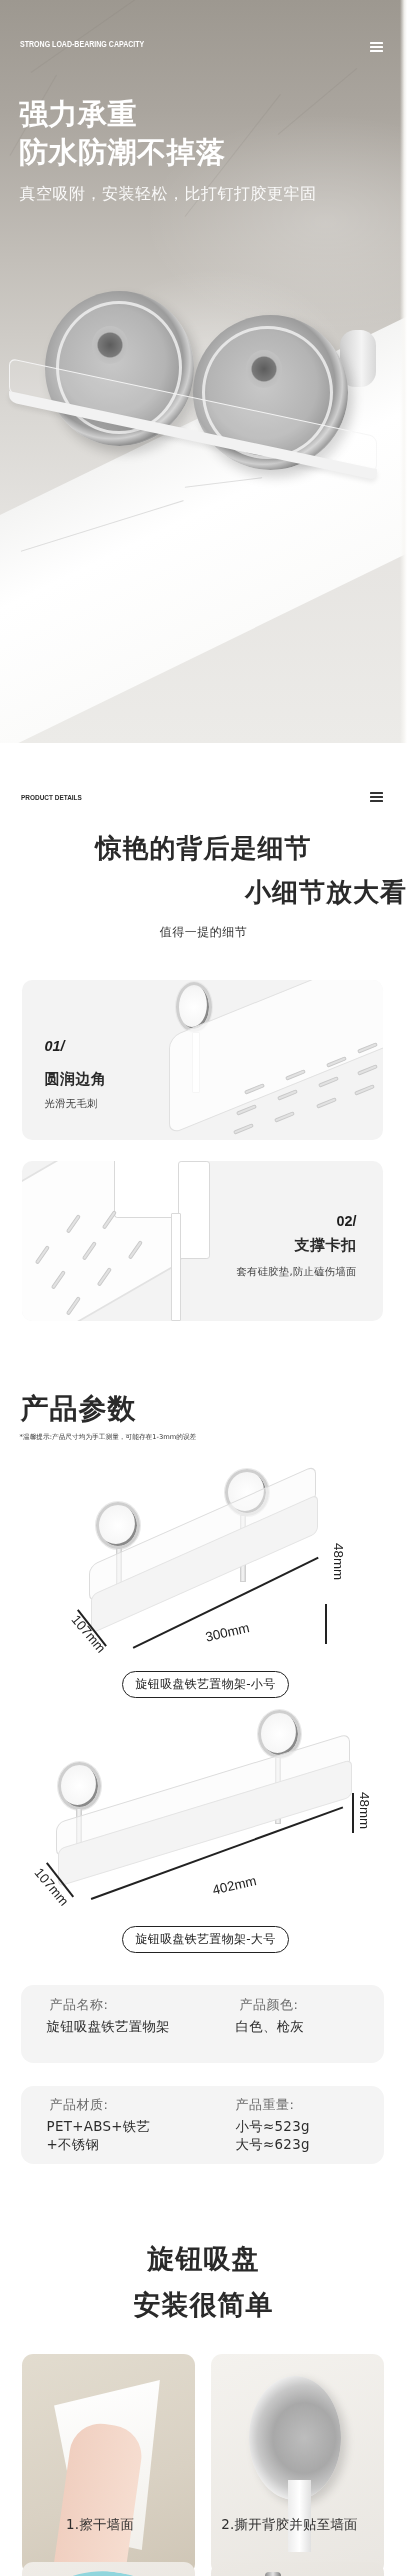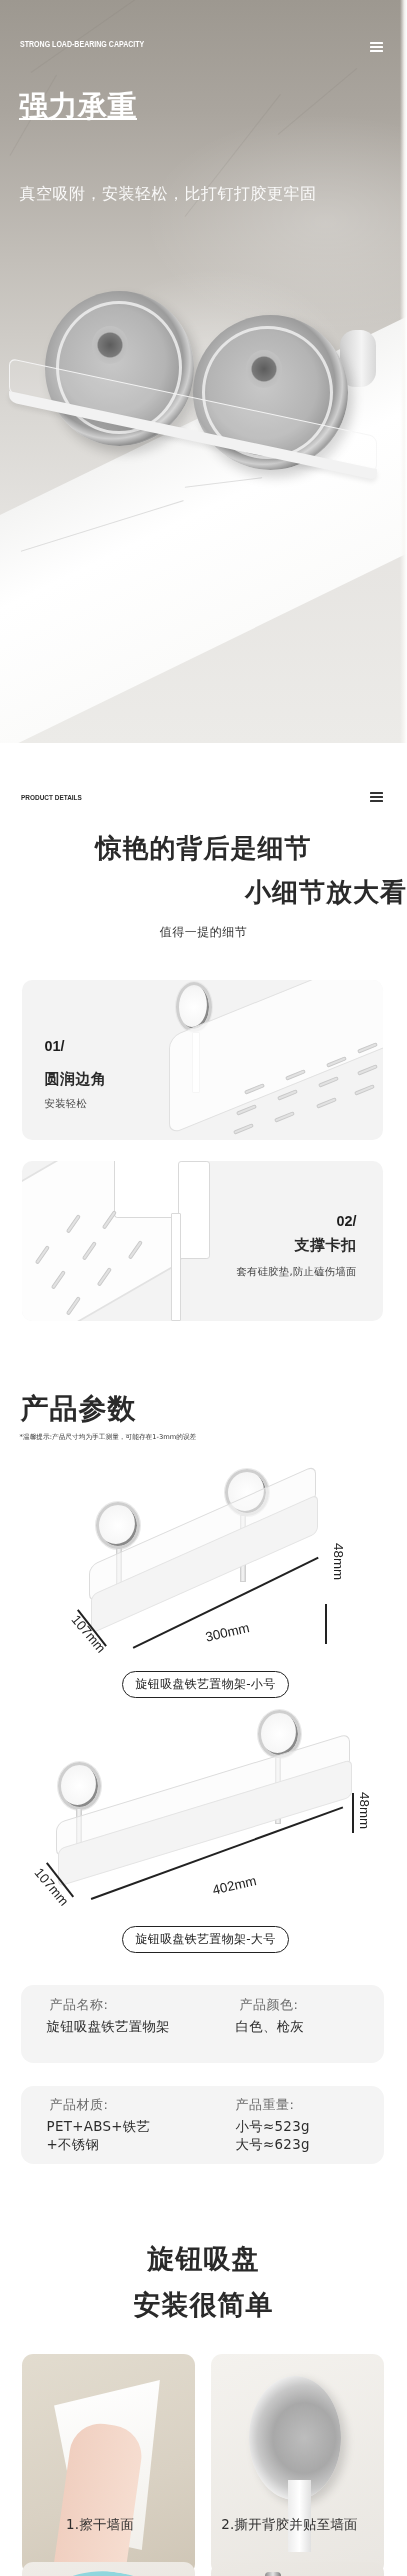--- a/index.html
+++ b/index.html
@@ -15,21 +15,21 @@
   .hero .vein { position: absolute; background: rgba(120,115,108,0.15); height: 1px; transform-origin: left center; }
   .hero-right-edge { position: absolute; right: 0; top: 0; width: 7.2px; height: 743px;
     background: linear-gradient(90deg, rgba(255,255,255,0) 0%, rgba(248,247,244,0.9) 60%, #ffffff 100%); }
   .hero-eyebrow { position: absolute; left: 20px; top: 40px; font-size: 8.2px; font-weight: bold; color: #ffffff; letter-spacing: 0px; font-family: "Liberation Sans", sans-serif; transform: scaleX(0.86); transform-origin: left; }
   .menu-icon { position: absolute; width: 13.4px; height: 10.3px; cursor: pointer; }
   .menu-icon span { position: absolute; left: 0; width: 13.4px; height: 1.5px; border-radius: 0.5px; }
   .menu-icon span:nth-child(1) { top: 0; } .menu-icon span:nth-child(2) { top: 4.1px; } .menu-icon span:nth-child(3) { top: 8.2px; }
   .hero .menu-icon { left: 370px; top: 42px; }
   .hero .menu-icon span { background: #ffffff; }
   .hero-title { position: absolute; left: 19px; font-size: 29px; font-weight: bold; color: #ffffff; line-height: 1; letter-spacing: 0.5px; }
-  .hero-title.l1 { top: 92px; text-decoration: underline; } .hero-title.l2 { top: 138px; }
+  .hero-title.l1 { top: 100px; } .hero-title.l2 { top: 138px; }
   .hero-sub { position: absolute; left: 19.6px; top: 184px; font-size: 16px; color: rgba(255,255,255,0.92); letter-spacing: 0.5px; }
 
   
   .shelf-wall-glow { position: absolute; left: 82px; top: 268px; width: 268px; height: 196px; border-radius: 50%;
     background: radial-gradient(ellipse at center, rgba(255,255,255,0.35), rgba(255,255,255,0) 70%); }
   .disc { position: absolute; border-radius: 50%; background: radial-gradient(circle at 45% 45%, #c8c8c8 0%, #b4b4b4 45%, #9c9c9c 60%, #cfcfcf 66%, #8f8f8f 72%, #e0e0e0 78%, #a5a5a5 86%, #d2d2d2 100%); box-shadow: 5.2px 7.2px 11.3px rgba(0,0,0,0.18); }
   .disc-ring { position: absolute; border-radius: 50%; border: 3.1px solid rgba(235,235,235,0.9); }
   .disc-hole { position: absolute; border-radius: 50%; background: radial-gradient(circle, #5c5c5c 0%, #7a7a7a 45%, #bdbdbd 50%, #c9c9c9 100%); }
   .basket { position: absolute; left: 9.3px; top: 342px; width: 368px; height: 77px; transform: skewY(12deg); transform-origin: left top; }
   .basket-front { position: absolute; left: 0; top: 15.5px; width: 368px; height: 36px; border: 1.5px solid rgba(245,245,245,0.95); border-radius: 7.2px; background: rgba(255,255,255,0.15); }
@@ -81,20 +81,21 @@
   <div class="vein" style="left:10.3px;top:155px;width:93px;transform:rotate(-60deg);"></div>
   <div class="vein" style="left:278px;top:134px;width:103px;transform:rotate(-40deg);"></div>
 
   <div class="hero-eyebrow">STRONG LOAD-BEARING CAPACITY</div>
   <div class="menu-icon">
       <span></span>
       <span></span>
       <span></span>
     </div>
   <div class="hero-title l1">强力承重</div>
+  <div class="hero-title l2">防水防潮不掉落</div>
   <div class="hero-sub">真空吸附，安装轻松，比打钉打胶更牢固</div>
 
   <div class="counter">
     <div class="counter-vein" style="left:20.6px;top:46px;width:165px;transform:rotate(10deg);"></div>
     <div class="counter-vein" style="left:185px;top:62px;width:82px;transform:rotate(20deg);"></div>
   </div>
 
   <div class="shelf-wall-glow"></div>
   <div class="suction-hero"></div>
 
@@ -118,23 +119,23 @@
     <span></span>
     <span></span>
     <span></span>
   </div>
 
 <div class="center-title" style="top:835px;font-size:26px;">惊艳的背后是细节</div>
 <div class="center-title" style="top:879px;font-size:26px;text-align:right;">小细节放大看</div>
 <div class="center-sub" style="top:924px;font-size:12px;">值得一提的细节</div>
 
 <div class="detail-card" style="top:980px;">
-  <div class="card-num" style="left:23px;top:58px;">01/</div>
+  <div class="card-num" style="left:23px;top:58px;font-style:italic;">01/</div>
   <div class="card-title" style="left:23px;top:90px;">圆润边角</div>
-  <div class="card-desc" style="left:23px;top:117px;">安装轻松</div>
+  <div class="card-desc" style="left:23px;top:117px;">光滑无毛刺</div>
 
   <div class="chrome-ring" style="left:154px;top:2.1px;width:36px;height:50px;"></div>
   <div class="ill-line" style="left:170px;top:52px;width:8.2px;height:61px;border-radius:1px;"></div>
   <div style="position:absolute;left:147px;top:57px;width:247px;height:98px;border:1.5px solid #e0e0e0;border-radius:11.3px;background:rgba(255,255,255,0.75);transform:skewY(-22deg);transform-origin:left top;"></div>
   <div class="slot" style="left:222px;top:107px;"></div>
   <div class="slot" style="left:263px;top:93px;"></div>
   <div class="slot" style="left:304px;top:80px;"></div>
   <div class="slot" style="left:335px;top:66px;"></div>
   <div class="slot" style="left:214px;top:128px;"></div>
   <div class="slot" style="left:255px;top:113px;"></div>

